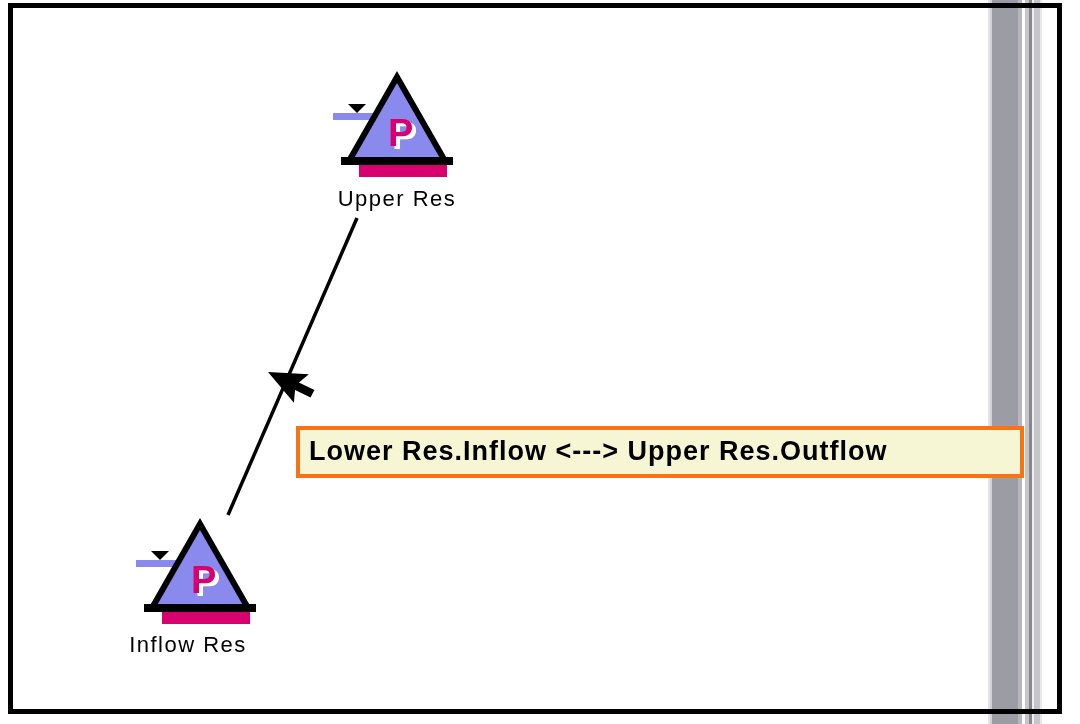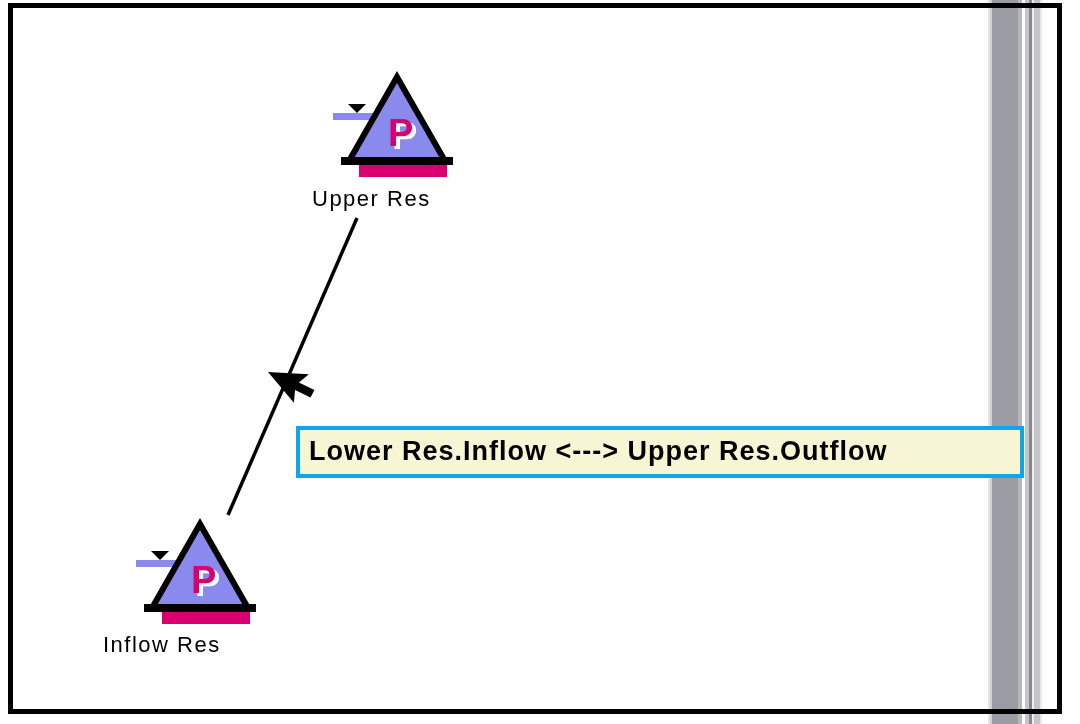--- a/index.html
+++ b/index.html
@@ -22,36 +22,36 @@
   
   #frame{
     left:8px;top:3px;width:1054px;height:711px;box-sizing:border-box;
     border:5px solid #000;z-index:2;pointer-events:none;
   }
 
   
   #diagram{left:0;top:0;width:1080px;height:724px;z-index:3;}
 
   .node-label{
-    z-index:3;text-align:left;color:#000;
+    z-index:3;text-align:center;color:#000;
     font-size:22px;letter-spacing:1.5px;font-weight:400;
   }
   #upper-label{left:312px;top:186px;width:170px;}
   #lower-label{left:103px;top:632px;width:170px;}
 
   .p-badge{
     z-index:3;font-size:38px;font-weight:bold;color:#d8006e;
     text-shadow:4px 3px 0 #ffffff;line-height:1;
   }
   #upper-badge{left:388px;top:114px;}
   #lower-badge{left:191px;top:561px;}
 
   #link-tooltip{
     left:296px;top:426px;width:728px;height:52px;box-sizing:border-box;
-    border:4px solid #0ea5e9;background:#f6f6d4;z-index:4;
+    border:4px solid #f97316;background:#f6f6d4;z-index:4;
     font-weight:bold;font-size:27px;line-height:43px;letter-spacing:1px;
     padding-left:9px;white-space:nowrap;overflow:hidden;color:#000;
   }
 
   #cursor{left:268px;top:372px;width:2px;height:2px;overflow:visible;z-index:5;}
 </style>
 </head>
 <body>
 
 <div class="abs" id="scroll-track"></div>

